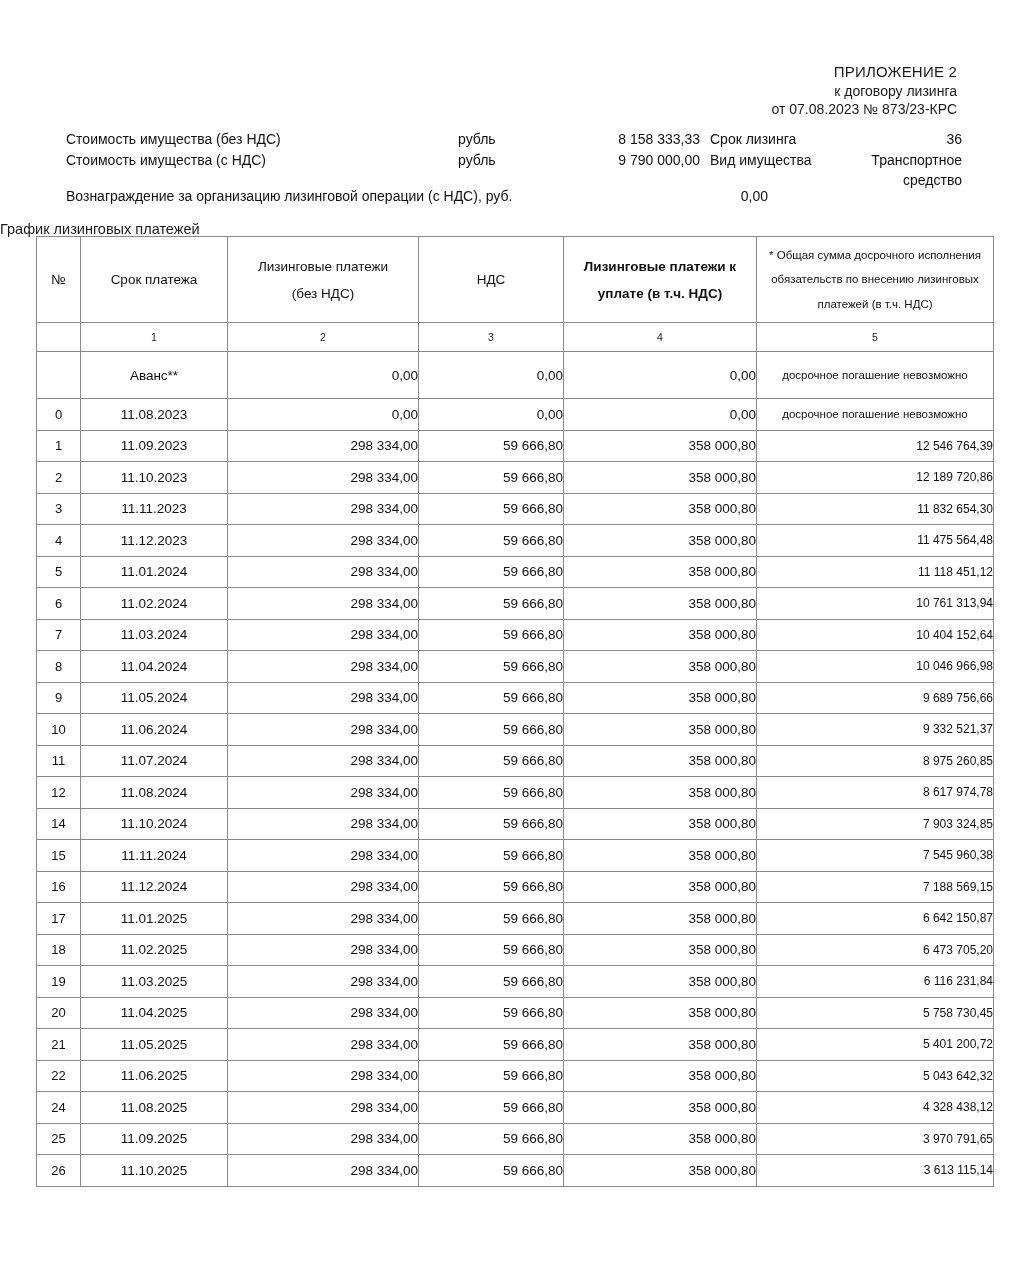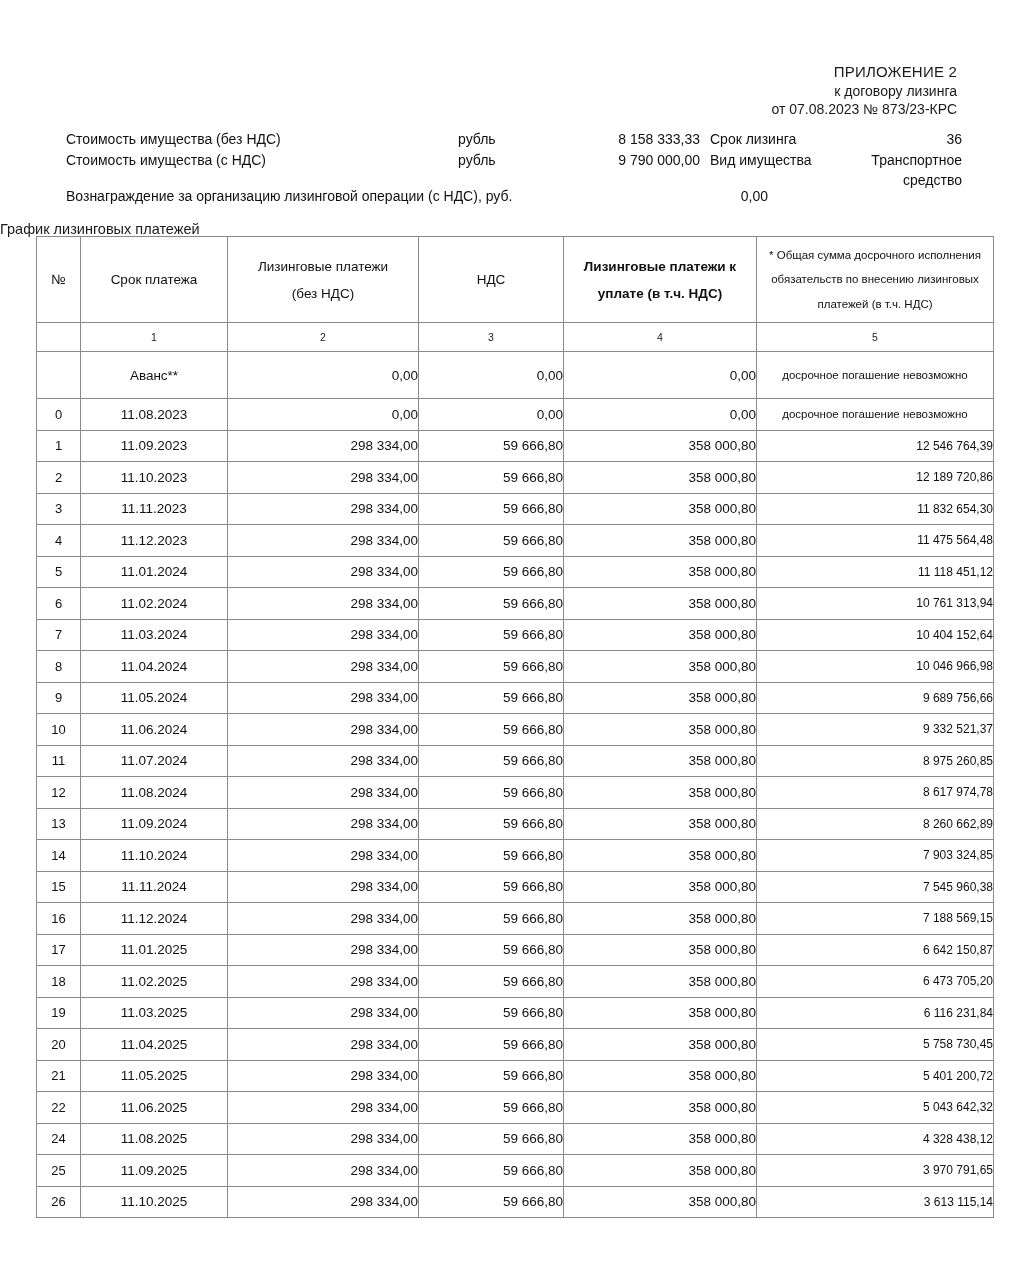--- a/index.html
+++ b/index.html
@@ -328,28 +328,20 @@
           </tr>
           <tr class="data-row">
             <td class="cell-num">12</td>
             <td class="cell-date">11.08.2024</td>
             <td class="cell-money">298 334,00</td>
             <td class="cell-money">59 666,80</td>
             <td class="cell-total">358 000,80</td>
             <td class="cell-early">8 617 974,78</td>
           </tr>
           <tr class="data-row">
-            <td class="cell-num">13</td>
-            <td class="cell-date">11.09.2024</td>
-            <td class="cell-money">298 334,00</td>
-            <td class="cell-money">59 666,80</td>
-            <td class="cell-total">358 000,80</td>
-            <td class="cell-early">8 260 662,89</td>
-          </tr>
-          <tr class="data-row">
             <td class="cell-num">14</td>
             <td class="cell-date">11.10.2024</td>
             <td class="cell-money">298 334,00</td>
             <td class="cell-money">59 666,80</td>
             <td class="cell-total">358 000,80</td>
             <td class="cell-early">7 903 324,85</td>
           </tr>
           <tr class="data-row">
             <td class="cell-num">15</td>
             <td class="cell-date">11.11.2024</td>

